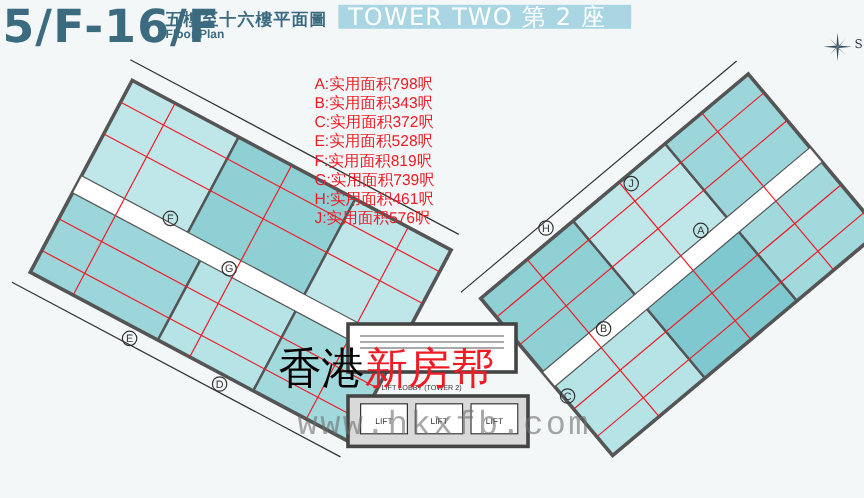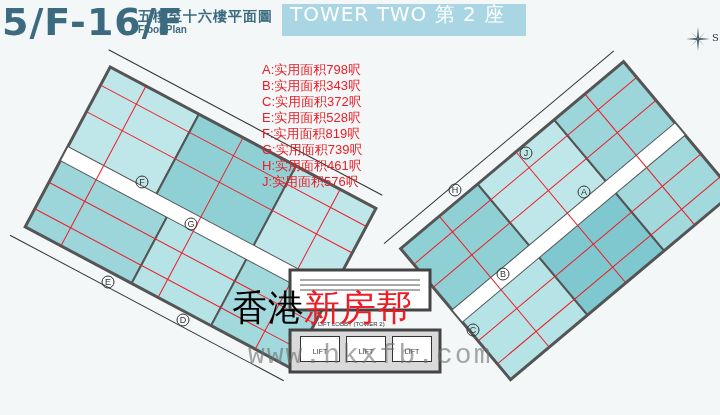--- a/index.html
+++ b/index.html
@@ -1,20 +1,20 @@
 <!DOCTYPE html>
 <html><head>
 <meta charset="utf-8">
 <style>
   html,body{margin:0;padding:0;}
   body{width:720px;height:415px;overflow:hidden;background:#f3f7f8;position:relative;font-family:"Liberation Sans",sans-serif;}
   .title-main{position:absolute;left:2px;top:2px;font-size:38px;font-weight:bold;color:#3c6b80;letter-spacing:1px;line-height:40px;font-family:"DejaVu Sans",sans-serif;}
   .title-cn{position:absolute;left:138px;top:8px;font-size:14px;color:#3c6b80;font-weight:bold;letter-spacing:1px;}
   .title-en{position:absolute;left:138px;top:24px;font-size:10px;color:#3c6b80;font-weight:bold;}
-  .tower{position:absolute;left:282px;top:4px;height:32px;width:236px;background:#a9d6e2;color:#ffffff;font-size:20px;line-height:20px;padding-left:8px;letter-spacing:1px;font-family:"DejaVu Sans",sans-serif;}
+  .tower{position:absolute;left:282px;top:4px;height:20px;width:236px;background:#a9d6e2;color:#ffffff;font-size:20px;line-height:20px;padding-left:8px;letter-spacing:1px;font-family:"DejaVu Sans",sans-serif;}
   .compass{position:absolute;left:686px;top:27px;width:24px;height:24px;}
   .compass-s{position:absolute;left:712px;top:32px;font-size:10px;color:#334;font-family:"DejaVu Serif",serif;}
   .plan{position:absolute;left:0;top:40px;width:720px;height:375px;}
   .areas{position:absolute;left:262px;top:32px;margin-top:30px;}
   .areas div{color:#ee1c25;font-size:13px;line-height:16px;white-space:nowrap;}
   .wm1{position:absolute;left:232px;top:288px;font-size:36px;font-family:"DejaVu Serif",serif;line-height:40px;}
   .wm1 .a{color:#000;}
   .wm1 .b{color:#ee1c25;}
   .wm2{position:absolute;left:248px;top:340px;font-size:28px;color:rgba(110,110,110,0.6);font-family:Liberation Mono, monospace;letter-spacing:2px;}
   .lobby{position:absolute;left:318px;top:321px;font-size:6px;color:#333;}

